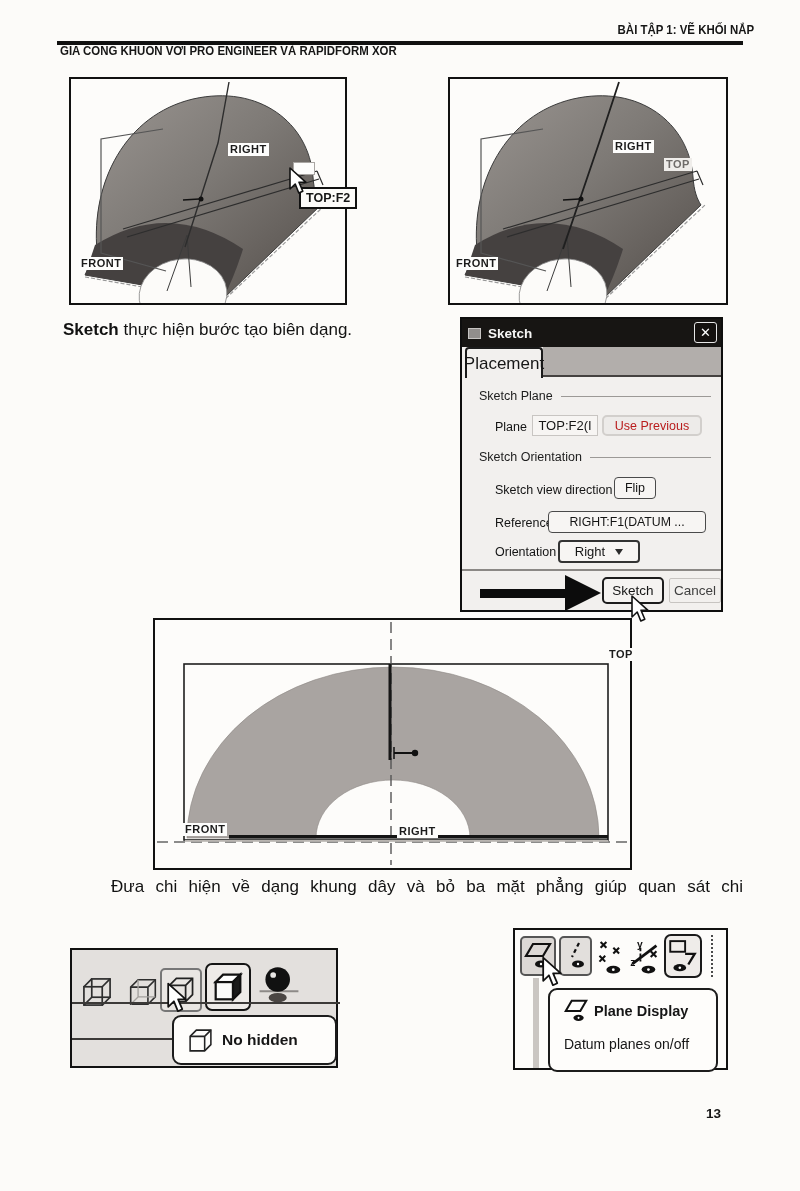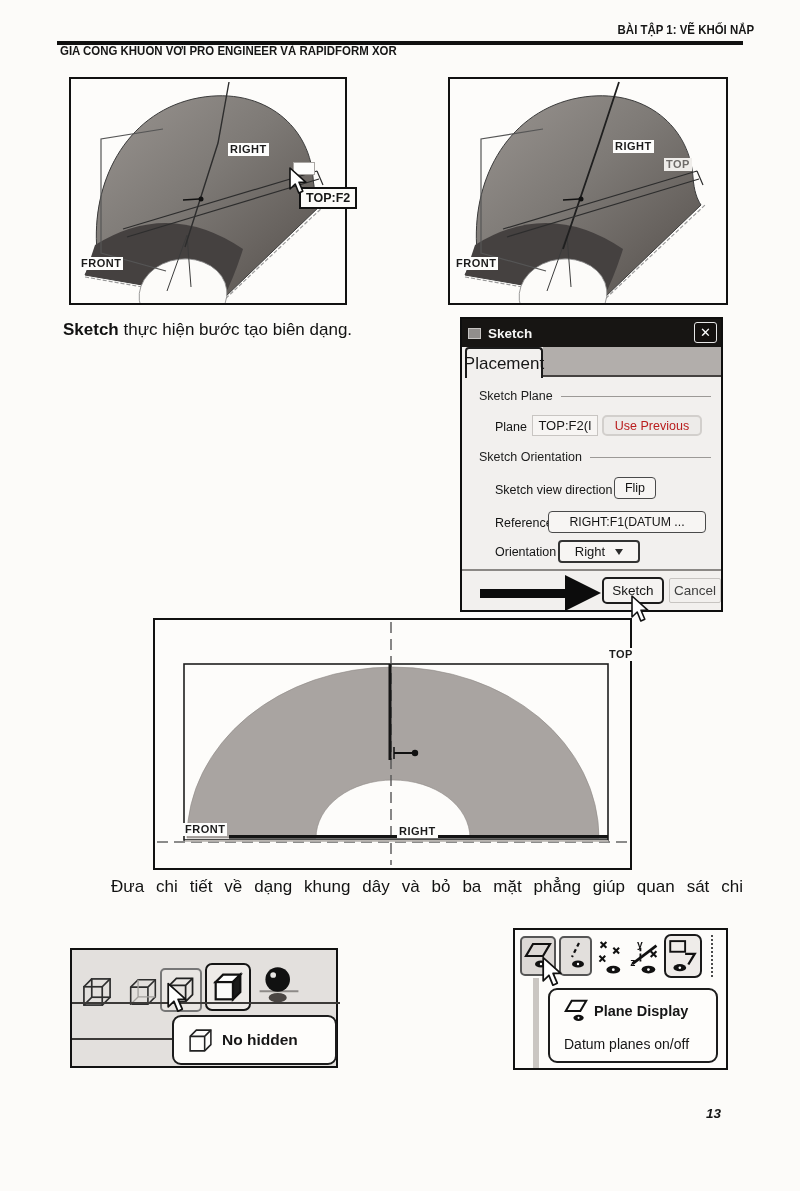--- a/index.html
+++ b/index.html
@@ -182,21 +182,21 @@
       <line x1="239" y1="133" x2="257" y2="133" stroke="#111" stroke-width="2"></line>
       <circle cx="260" cy="133" r="3.2" fill="#111"></circle>
       <line x1="239" y1="127" x2="239" y2="139" stroke="#111" stroke-width="1.5"></line>
     </svg>
     <span class="lbl" style="left:452px; top:28px; background:#fdfcfa;">TOP</span>
     <span class="lbl" style="left:28px; top:203px;">FRONT</span>
     <span class="lbl" style="left:242px; top:205px;">RIGHT</span>
   </div>
 
   <div class="para" style="left:61px; top:876px; width:682px;">
-    <div class="jline ind"><span>Đưa chi tiết về dạng khung dây và bỏ ba mặt phẳng giúp quan sát chi</span></div>
+    <div class="jline ind"><span>Đưa chi hiện về dạng khung dây và bỏ ba mặt phẳng giúp quan sát chi</span></div>
   </div>
 
   <div class="fig" style="left:70px; top:948px; width:268px; height:120px; background:#e3e0dd;">
 
     <svg class="abs" style="left:8px; top:25px;" width="34" height="34" viewBox="0 0 26 26">
       <g fill="none" stroke="#2e2e2e" stroke-width="1.3">
         <rect x="3" y="9" width="14" height="14"></rect>
           <rect x="9" y="3" width="14" height="14"></rect>
         <path d="M3,9 L9,3 M17,9 L23,3 M3,23 L9,17 M17,23 L23,17"></path>
       </g>
@@ -295,28 +295,28 @@
         <ellipse cx="11" cy="27" rx="6" ry="3.4" fill="#111"></ellipse>
           <circle cx="11" cy="27" r="1.2" fill="#fff"></circle>
       </svg>
     </div>
     <div class="abs" style="left:196px; top:5px; width:0; height:42px; border-left:2.5px dotted #4a4a4a;"></div>
     <div class="abs" style="left:18px; top:48px; width:6px; height:90px; background:#cac6c2;"></div>
     <svg class="cursor" style="left:26px; top:26px;" width="22" height="32" viewBox="0 0 20 28">
       <path d="M2,1 L2,22 L7.2,17 L10.8,26 L14.8,24.2 L11,15.3 L18,15.3 Z" fill="#fff" stroke="#111" stroke-width="1.6" stroke-linejoin="round"></path>
     </svg>
 
-    <div class="tooltip" style="left:33px; top:58px; width:170px; height:75px; display:block; padding:8px 0 0 14px;">
+    <div class="tooltip" style="left:33px; top:58px; width:170px; height:84px; display:block; padding:8px 0 0 14px;">
       <div style="display:flex; align-items:center;">
         <svg width="24" height="26" viewBox="0 0 28 30">
           <polygon points="9,3 26,3 19,15 2,15" fill="none" stroke="#111" stroke-width="2.4"></polygon>
           <ellipse cx="17" cy="23" rx="6" ry="3.6" fill="#111"></ellipse>
             <circle cx="17" cy="23" r="1.2" fill="#fff"></circle>
         </svg>
         <span style="font-weight:bold; font-size:14.5px; margin-left:6px;">Plane Display</span>
       </div>
       <div style="font-size:14px; margin-top:12px;">Datum planes on/off</div>
     </div>
   </div>
 
-  <div class="pgnum" style="left:706px; top:1106px;font-style:italic;">13</div>
+  <div class="pgnum" style="left:706px; top:1106px;">13</div>
 
 </div>
 
 </body></html>

